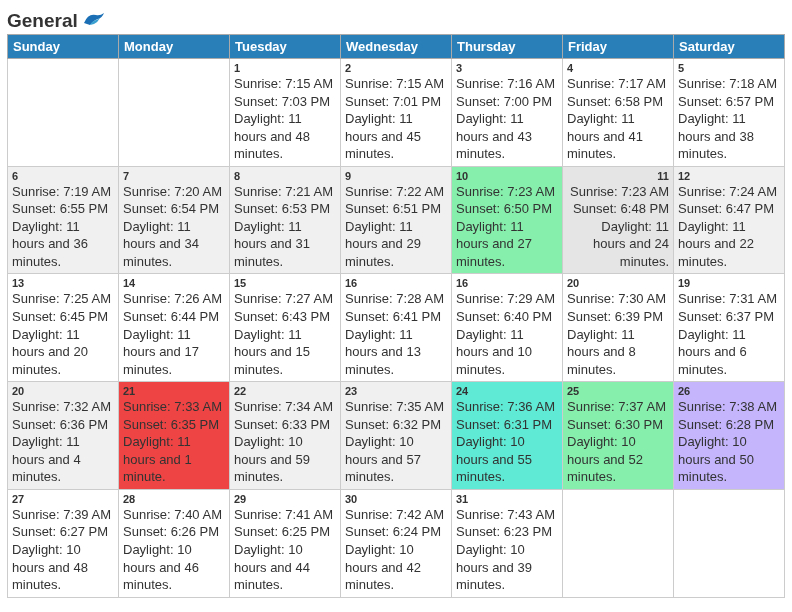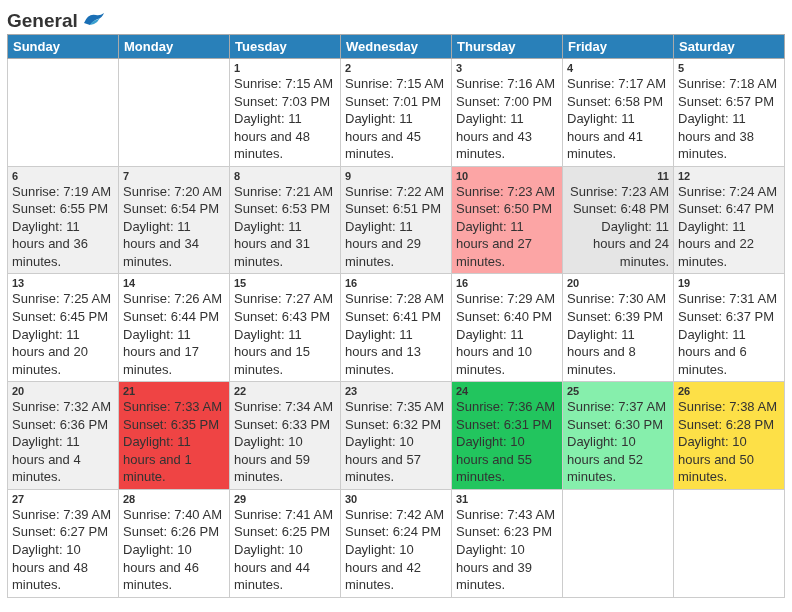--- a/index.html
+++ b/index.html
@@ -178,21 +178,21 @@
 Daylight: 11 hours
 and 31 minutes.</div>
           </td>
           <td style="background: rgb(240, 240, 240);">
             <span class="day-num">9</span>
             <div class="day-info">Sunrise: 7:22 AM
 Sunset: 6:51 PM
 Daylight: 11 hours
 and 29 minutes.</div>
           </td>
-          <td style="background: #fca5a5;">
+          <td style="background: #86efac;">
             <span class="day-num">10</span>
             <div class="day-info">Sunrise: 7:23 AM
 Sunset: 6:50 PM
 Daylight: 11 hours
 and 27 minutes.</div>
           </td>
           <td style="background: #e5e5e5; text-align: right;">
             <span class="day-num">11</span>
             <div class="day-info">Sunrise: 7:23 AM
 Sunset: 6:48 PM
@@ -280,35 +280,35 @@
 Daylight: 10 hours
 and 59 minutes.</div>
           </td>
           <td style="background: rgb(240, 240, 240);">
             <span class="day-num">23</span>
             <div class="day-info">Sunrise: 7:35 AM
 Sunset: 6:32 PM
 Daylight: 10 hours
 and 57 minutes.</div>
           </td>
-          <td style="background: #22c55e; margin-left: 21px;">
+          <td style="background: #5eead4; margin-left: 21px;">
             <span class="day-num">24</span>
             <div class="day-info">Sunrise: 7:36 AM
 Sunset: 6:31 PM
 Daylight: 10 hours
 and 55 minutes.</div>
           </td>
           <td style="background: #86efac;">
             <span class="day-num">25</span>
             <div class="day-info">Sunrise: 7:37 AM
 Sunset: 6:30 PM
 Daylight: 10 hours
 and 52 minutes.</div>
           </td>
-          <td style="background: #fde047;">
+          <td style="background: #c4b5fd;">
             <span class="day-num">26</span>
             <div class="day-info">Sunrise: 7:38 AM
 Sunset: 6:28 PM
 Daylight: 10 hours
 and 50 minutes.</div>
           </td>
         </tr>
         <tr>
           <td>
             <span class="day-num">27</span>

